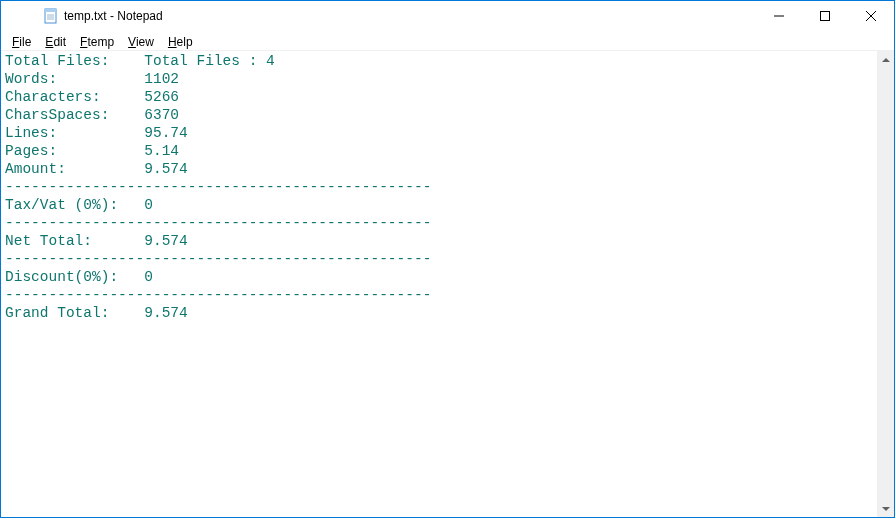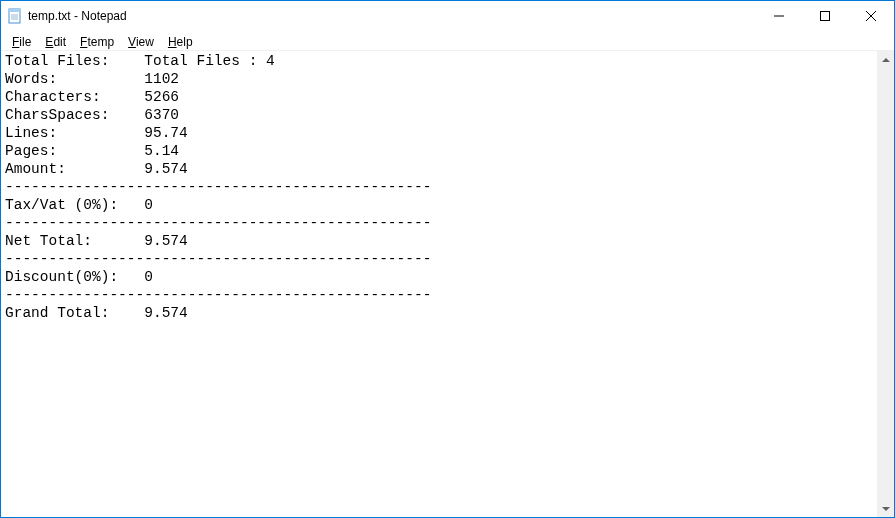--- a/index.html
+++ b/index.html
@@ -11,21 +11,22 @@
       border: 1px solid #0078d7;
       display: flex;
       flex-direction: column;
       overflow: hidden;
     }
     .titlebar {
       height: 30px;
       background: #fff;
       display: flex;
       align-items: center;
-      padding-left: 6px;
+      padding-left: 12px;
+      margin-left: 30px;
     }
     .titlebar .icon {
       width: 16px;
       height: 16px;
       margin-right: 5px;
       display: flex;
       align-items: center;
       justify-content: center;
     }
     .titlebar .title {
@@ -69,21 +70,21 @@
       overflow: hidden;
     }
     .text-area {
       width: 100%;
       height: 100%;
       padding: 1px 4px;
       font-family: Consolas, "Courier New", monospace;
       font-size: 14.5px;
       line-height: 18px;
       white-space: pre;
-      color: #000000;
+      color: #0f766e;
       overflow-y: scroll;
     }
     .scrollbar-track {
       position: absolute;
       right: 0;
       top: 0;
       bottom: 0;
       width: 17px;
       background: #f0f0f0;
     }

